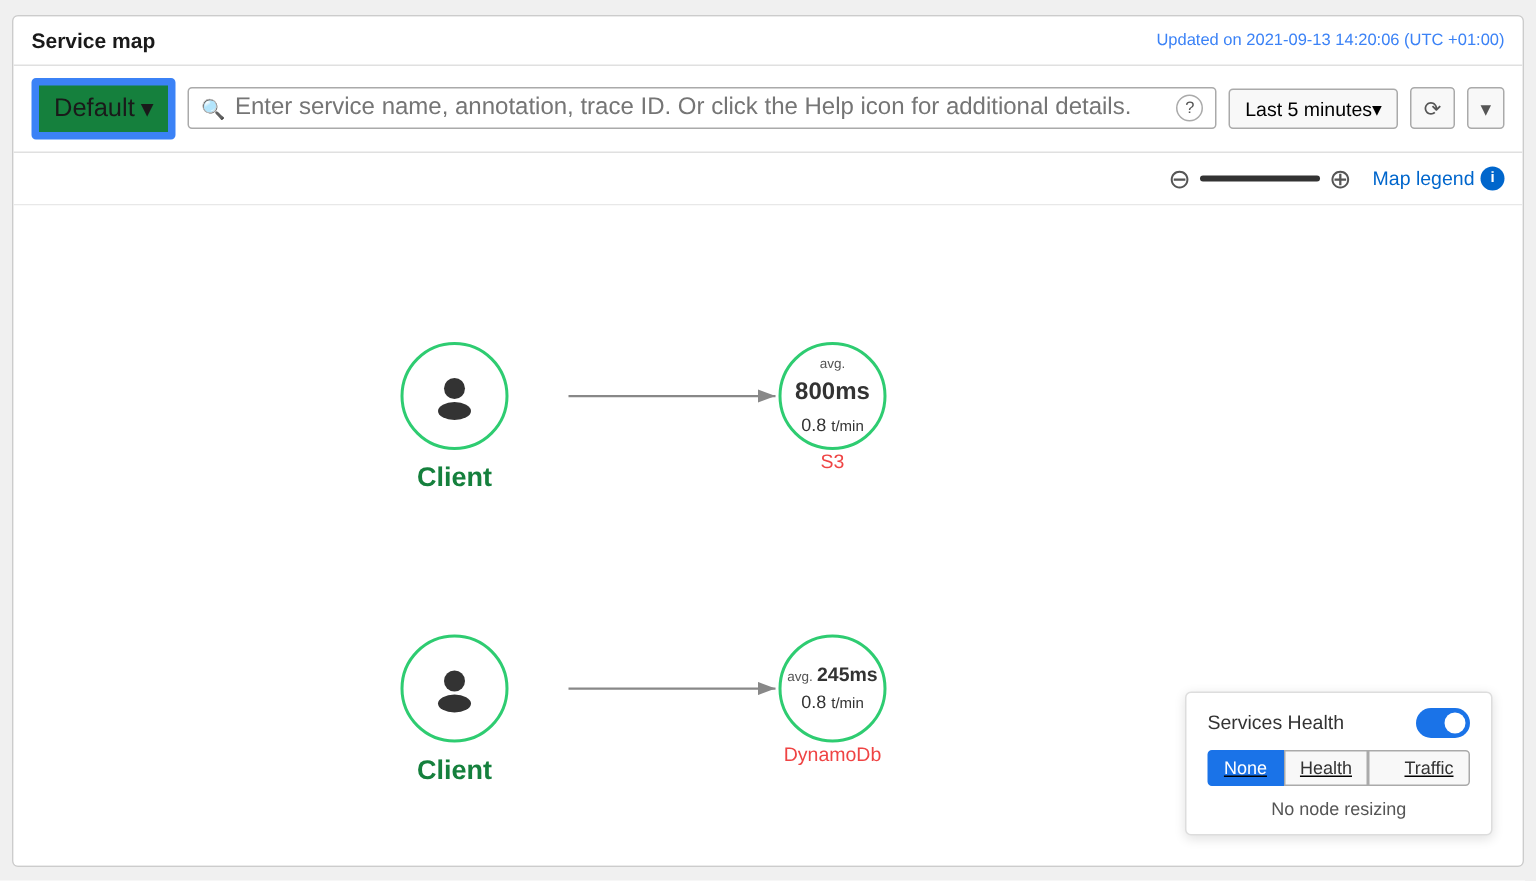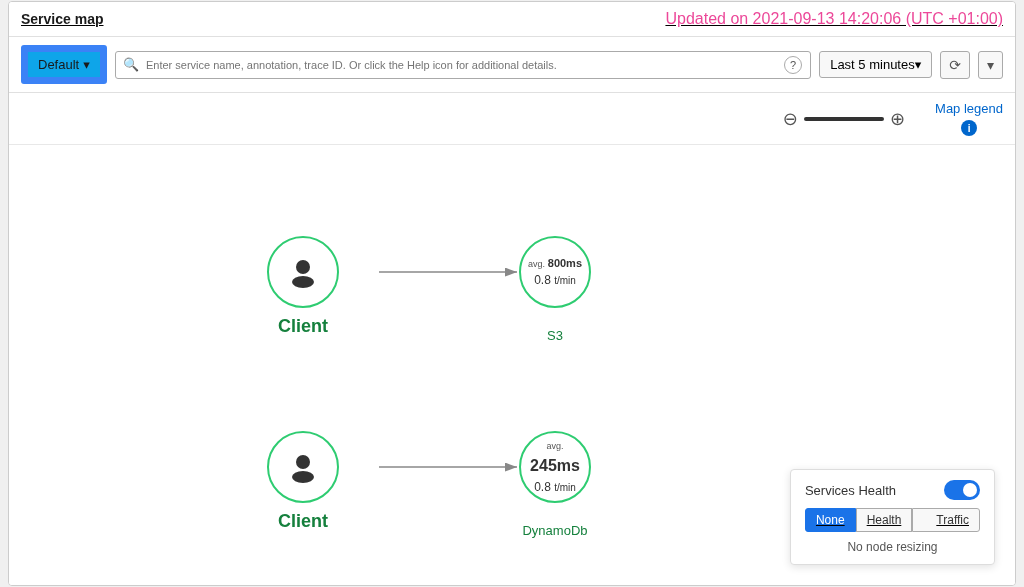--- a/index.html
+++ b/index.html
@@ -18,66 +18,65 @@
       border-radius: 4px;
       overflow: hidden;
     }
     .title-bar {
       background: #fff;
       border-bottom: 1px solid #e0e0e0;
       padding: 8px 12px;
       display: flex;
       align-items: center;
       justify-content: space-between;
-      text-decoration: underline;
     }
     .title-bar-title {
       font-size: 14px;
       font-weight: 600;
       color: #1a1a1a;
     }
     .title-bar-updated {
-      font-size: 16px;
-      color: #ec4899;
+      font-size: 11px;
+      color: #3b82f6;
     }
     .toolbar {
       background: #fff;
       border-bottom: 1px solid #e0e0e0;
       padding: 8px 12px;
       display: flex;
       align-items: center;
       gap: 8px;
     }
     .btn-default {
       display: flex;
       align-items: center;
       gap: 4px;
       padding: 5px 10px;
-      border: 7px solid #3b82f6;
-      border-radius: 3px;
-      background: #0ea5e9;
-      font-size: 13px;
+      border: 5px solid #3b82f6;
+      border-radius: 3px;
+      background: #15803d;
+      font-size: 17px;
       cursor: pointer;
       color: #1a1a1a;
     }
     .search-bar {
       flex: 1;
       display: flex;
       align-items: center;
       border: 1px solid #aaa;
       border-radius: 3px;
       padding: 4px 8px;
       background: #fff;
       gap: 6px;
     }
     .search-bar input {
       border: none;
       outline: none;
       flex: 1;
-      font-size: 11px;
+      font-size: 16px;
       color: #888;
       background: transparent;
     }
     .search-icon { color: #555; font-size: 13px; }
     .help-icon {
       width: 18px; height: 18px;
       border-radius: 50%;
       border: 1px solid #aaa;
       display: flex; align-items: center; justify-content: center;
       font-size: 11px; color: #555; cursor: pointer;
@@ -136,22 +135,21 @@
       height: 4px;
       background: #333;
       border-radius: 2px;
       position: relative;
     }
     .map-legend-btn {
       display: flex; align-items: center; gap: 4px;
       color: #0066cc;
       font-size: 13px;
       cursor: pointer;
-      margin-left: 24px;
-      flex-direction: column;
+      margin-left: 8px;
     }
     .legend-info {
       width: 16px; height: 16px;
       background: #0066cc;
       border-radius: 50%;
       display: flex; align-items: center; justify-content: center;
       color: #fff; font-size: 10px; font-weight: bold;
     }
     .map-area {
       position: relative;
@@ -188,23 +186,23 @@
       border-radius: 50%;
       border: 2.5px solid #2ecc71;
       background: #fff;
       display: flex;
       flex-direction: column;
       align-items: center;
       justify-content: center;
     }
     .edge-node-label {
       font-size: 13px;
-      color: #15803d;
+      color: #ef4444;
       text-align: center;
-      margin-top: 20px;
+      margin-top: 0;
     }
     .edge-metric {
       font-size: 10px;
       color: #333;
       text-align: center;
       line-height: 1.5;
     }
     
     .map-svg {
       position: absolute;
@@ -346,41 +344,41 @@
           <circle cx="18" cy="13" r="7" fill="#333"></circle>
           <ellipse cx="18" cy="28" rx="11" ry="6" fill="#333"></ellipse>
         </svg>
       </div>
       <div class="node-label">Client</div>
     </div>
 
     <div class="service-node" style="left: 510px; top: 91px;">
       <div class="edge-node">
         <div class="edge-metric">
-          <div><span style="font-size:9px;color:#555;">avg.</span> <span style="font-size:11px;font-weight:600;">800ms</span></div>
+          <div><span style="font-size:9px;color:#555;">avg.</span> <span style="font-size:16px;font-weight:600;">800ms</span></div>
           <div style="font-size:12px;">0.8 <span style="font-size:10px;">t/min</span></div>
         </div>
       </div>
       <div class="edge-node-label">S3</div>
     </div>
 
     <div class="service-node" style="left: 258px; top: 286px;">
       <div class="node-circle">
         <svg width="36" height="36" viewBox="0 0 36 36" fill="none" xmlns="http://www.w3.org/2000/svg">
           <circle cx="18" cy="13" r="7" fill="#333"></circle>
           <ellipse cx="18" cy="28" rx="11" ry="6" fill="#333"></ellipse>
         </svg>
       </div>
       <div class="node-label">Client</div>
     </div>
 
     <div class="service-node" style="left: 510px; top: 286px;">
       <div class="edge-node">
         <div class="edge-metric">
-          <div><span style="font-size:9px;color:#555;">avg.</span> <span style="font-size:16px;font-weight:600;">245ms</span></div>
+          <div><span style="font-size:9px;color:#555;">avg.</span> <span style="font-size:13px;font-weight:600;">245ms</span></div>
           <div style="font-size:12px;">0.8 <span style="font-size:10px;">t/min</span></div>
         </div>
       </div>
       <div class="edge-node-label">DynamoDb</div>
     </div>
 
     <div class="settings-panel">
       <div class="settings-row">
         <span class="settings-label">Services Health</span>
         <div class="toggle"></div>

